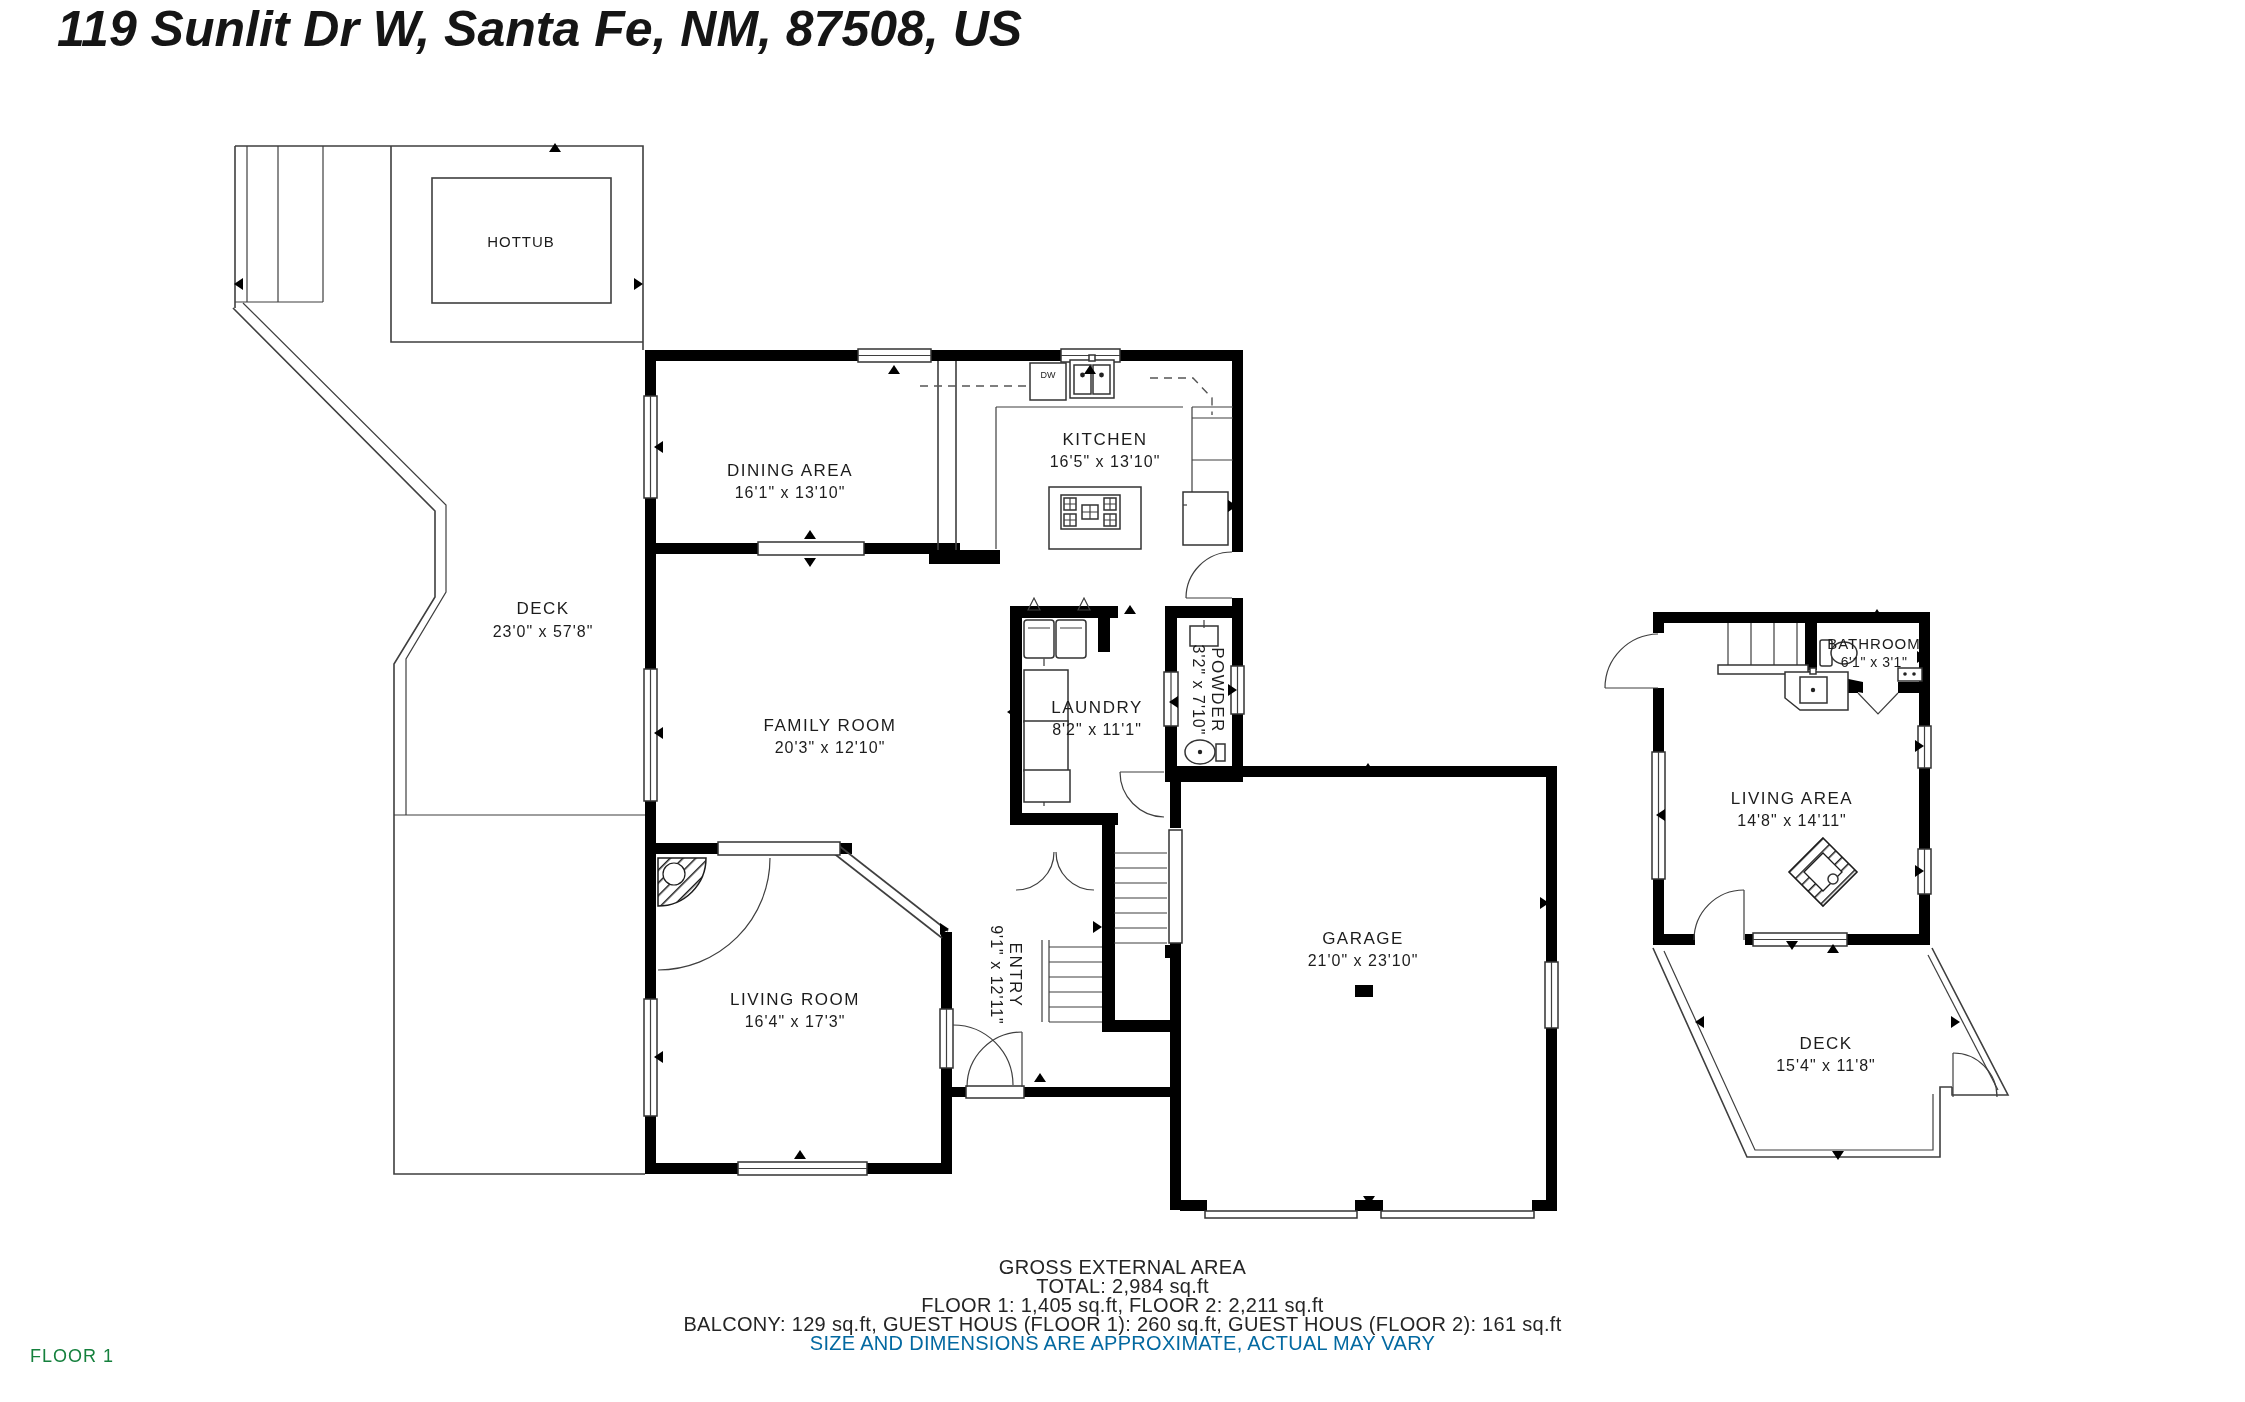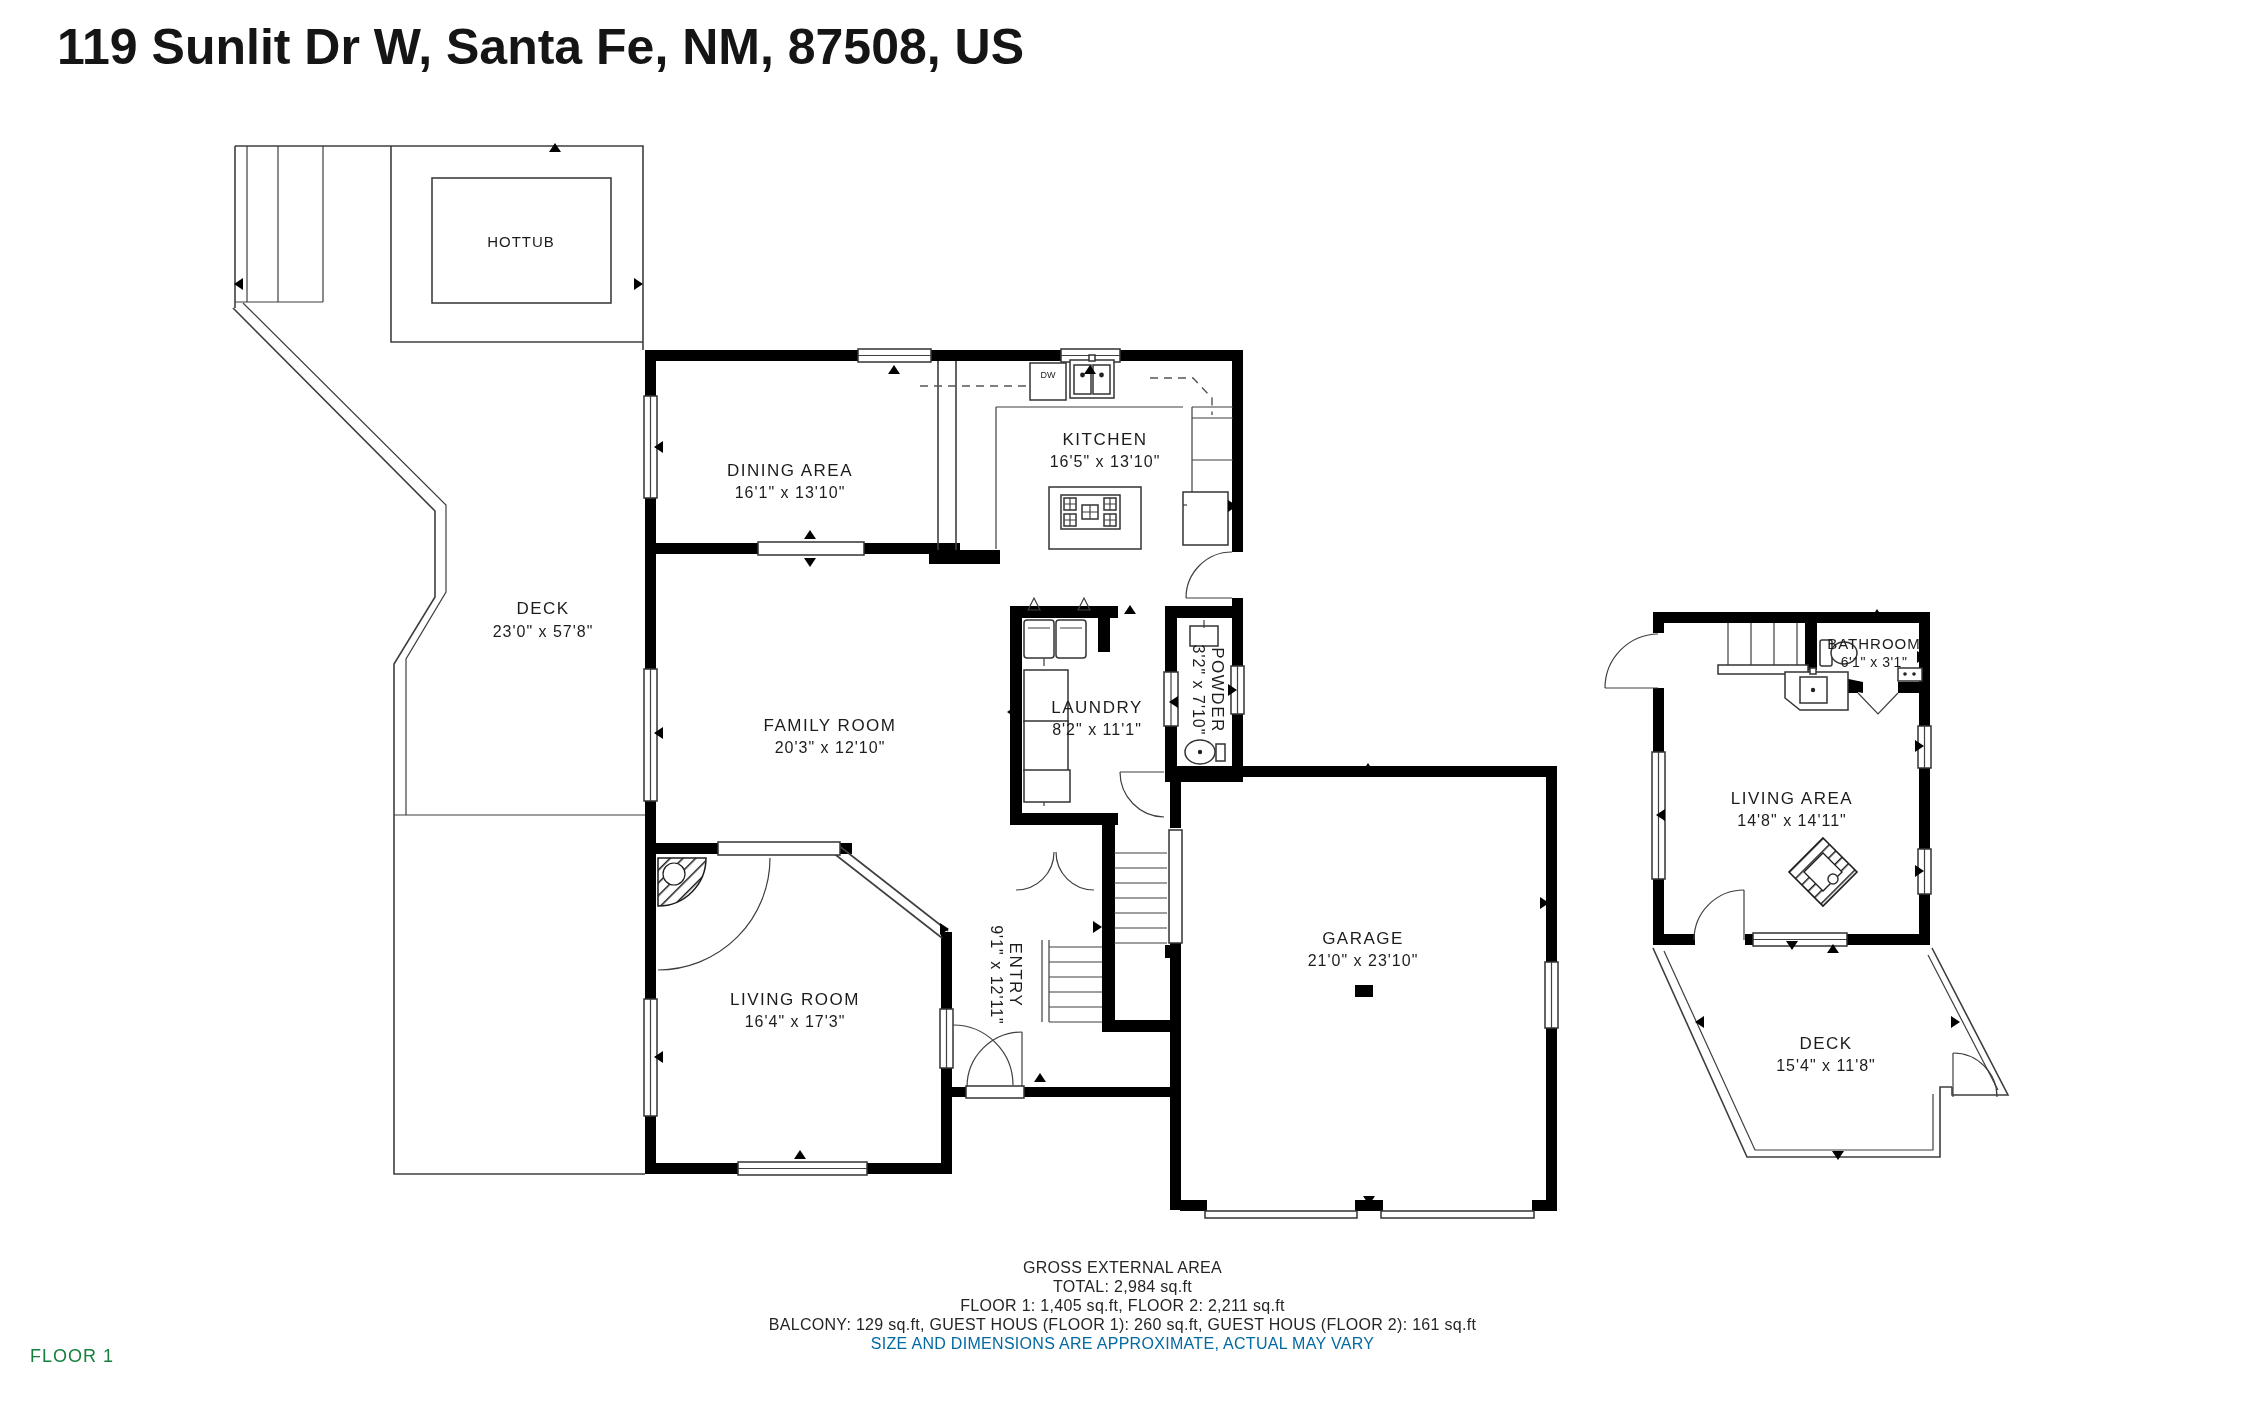--- a/index.html
+++ b/index.html
@@ -1,20 +1,20 @@
 <!DOCTYPE html>
 <html><head>
 <meta charset="utf-8">
 <style>
   html,body{margin:0;padding:0;background:#ffffff;}
   body{font-family:"Liberation Sans", sans-serif; width:2245px; height:1402px; position:relative; overflow:hidden;}
   #stage{position:absolute; inset:0; width:2245px; height:1402px;}
-  #title{position:absolute; left:57px; top:18px; font-size:50px; font-weight:600; color:#151515; letter-spacing:0px; white-space:nowrap;}
+  #title{position:absolute; left:57px; top:0; font-size:50px; font-weight:600; color:#151515; letter-spacing:0px; white-space:nowrap;font-style:italic;}
   #floor-label{position:absolute; left:30px; top:1346px; font-size:18px; color:#15803d; letter-spacing:1px;}
-  #summary{position:absolute; left:0; right:0; top:1258px; text-align:center; color:#252525; font-size:16px; line-height:19px; letter-spacing:.3px;}
+  #summary{position:absolute; left:0; right:0; top:1258px; text-align:center; color:#252525; font-size:20px; line-height:19px; letter-spacing:.3px;}
   #summary .dim{color:#0369a1;}
   svg text{font-family:"Liberation Sans", sans-serif; fill:#1c1c1c;}
   .rn{font-size:17px; letter-spacing:1.5px;}
   .rd{font-size:16px; letter-spacing:1px;}
   .rn-s{font-size:15px; letter-spacing:1px;}
   .rd-s{font-size:14px; letter-spacing:.5px;}
   .tiny{font-size:9px; letter-spacing:0;}
   .wall{fill:#000;}
   .ln{stroke:#3f3f3f; stroke-width:1.6; fill:none;}
   .ln2{stroke:#3f3f3f; stroke-width:1.2; fill:none;}

